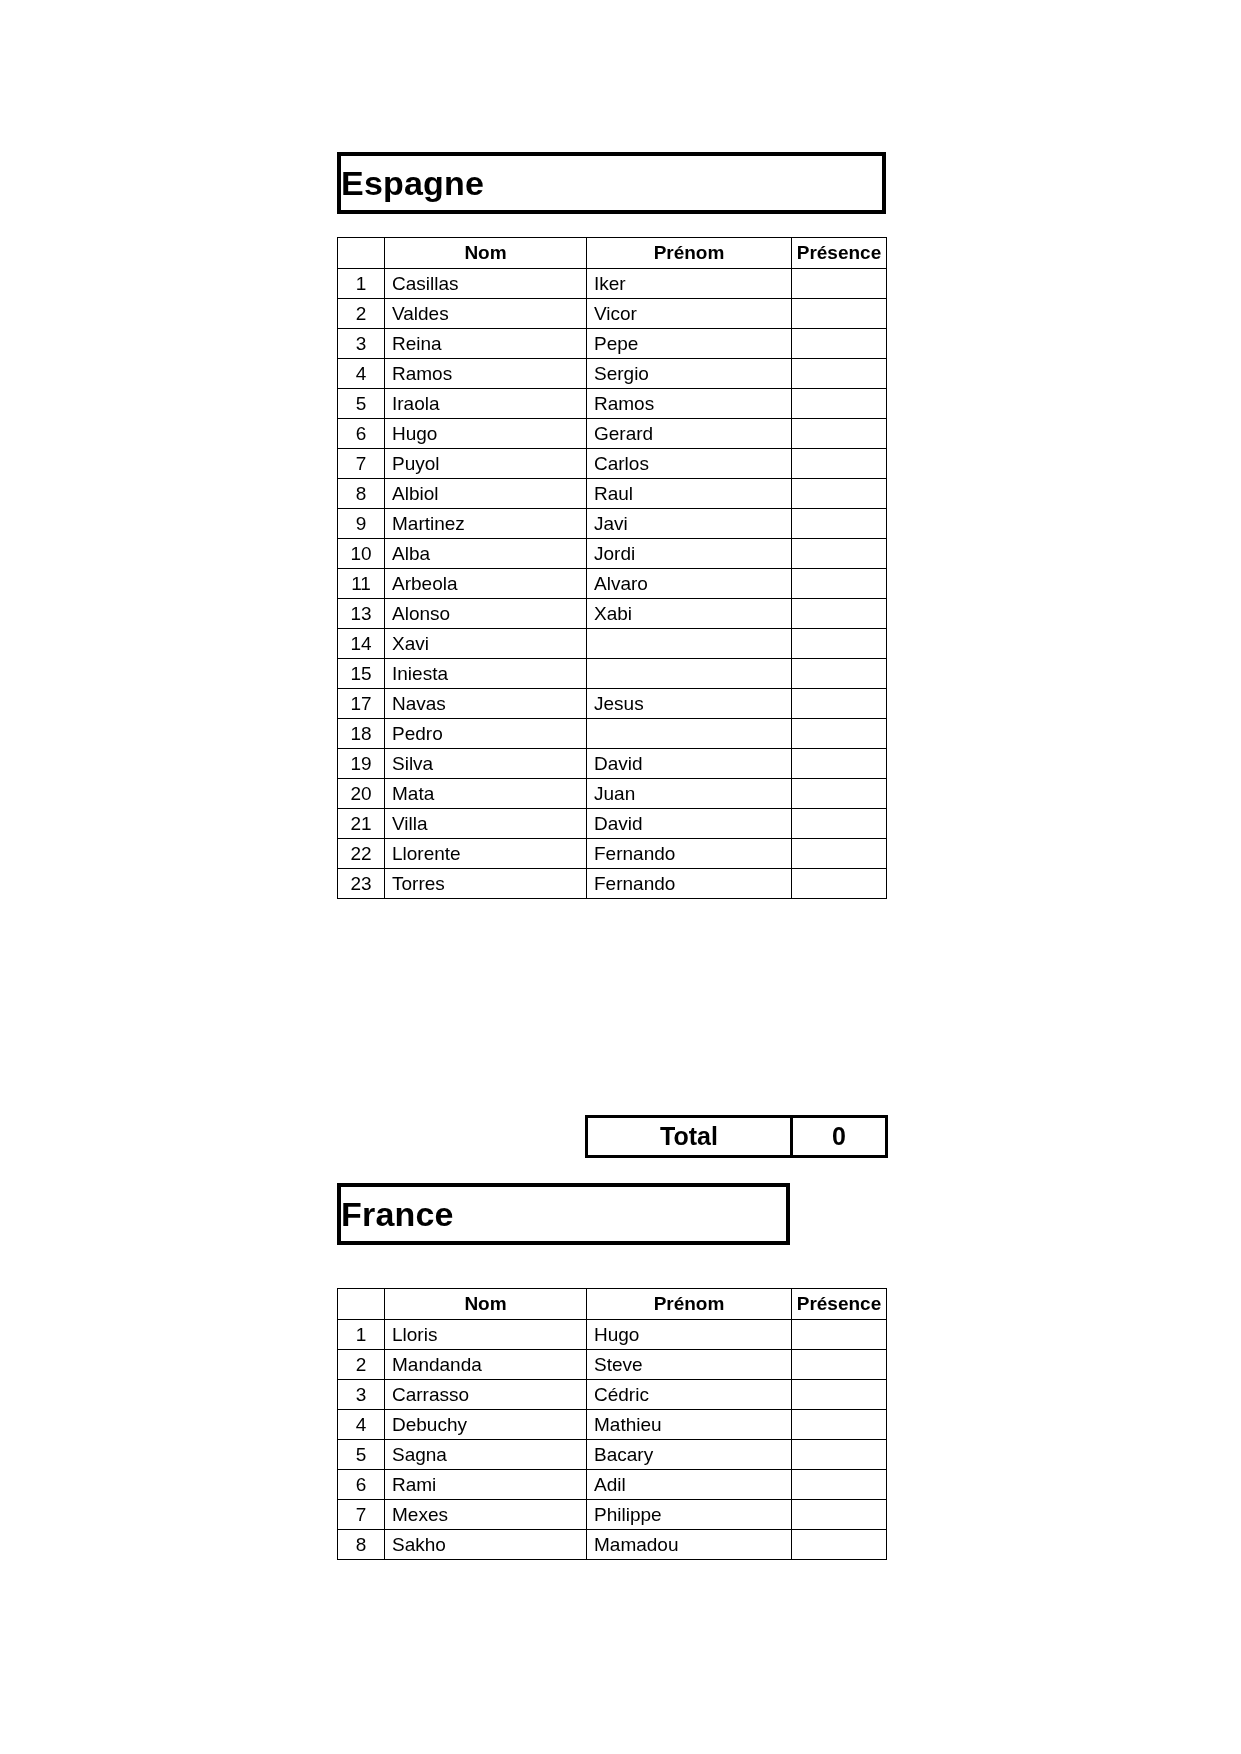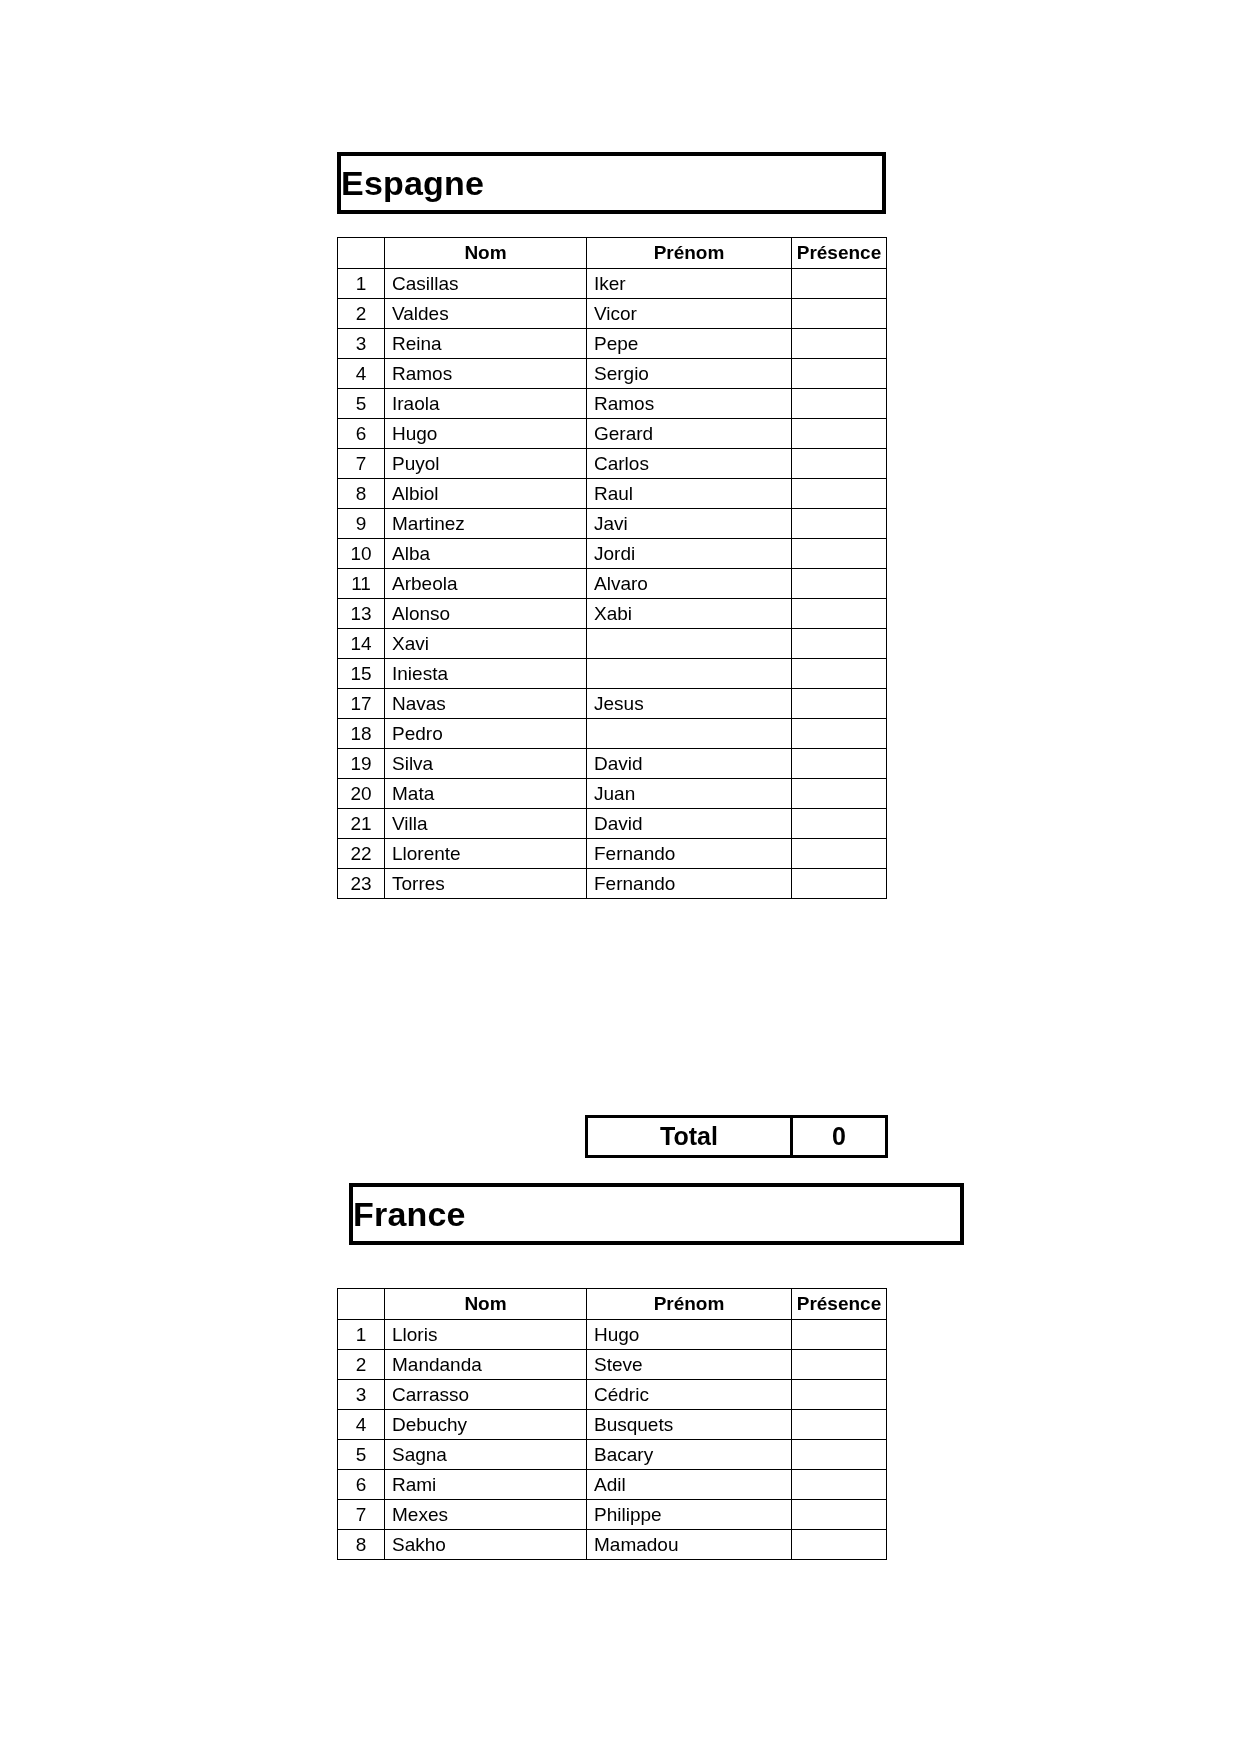--- a/index.html
+++ b/index.html
@@ -261,21 +261,21 @@
         </colgroup>
       <tbody>
         <tr>
           <td>Total</td>
           <td>0</td>
         </tr>
       </tbody>
     </table>
   </div>
 
-  <div class="section" style="left:337px; top:1183px; width:615px;margin-left:12px;">
+  <div class="section" style="left:337px; top:1183px; width:453px;">
     <div class="country-banner">
       <span class="country-name">France</span>
     </div>
   </div>
 
   <div class="section" style="left:337px; top:1288px; width:549px;">
     <table class="roster">
       <colgroup>
         <col class="c-num">
           <col class="c-nom">
@@ -305,21 +305,21 @@
           </tr>
         <tr>
             <td class="col-num">3</td>
             <td>Carrasso</td>
             <td>Cédric</td>
             <td></td>
           </tr>
         <tr>
             <td class="col-num">4</td>
             <td>Debuchy</td>
-            <td>Busquets</td>
+            <td>Mathieu</td>
             <td></td>
           </tr>
         <tr>
             <td class="col-num">5</td>
             <td>Sagna</td>
             <td>Bacary</td>
             <td></td>
           </tr>
         <tr>
             <td class="col-num">6</td>

